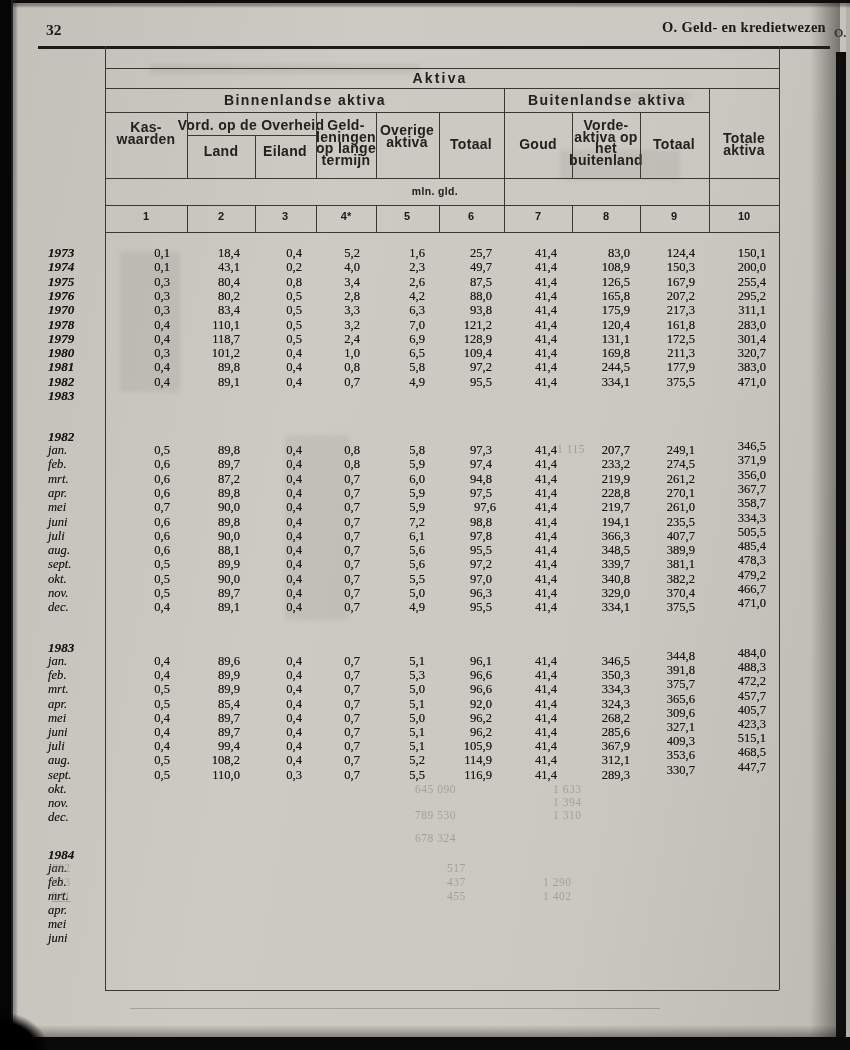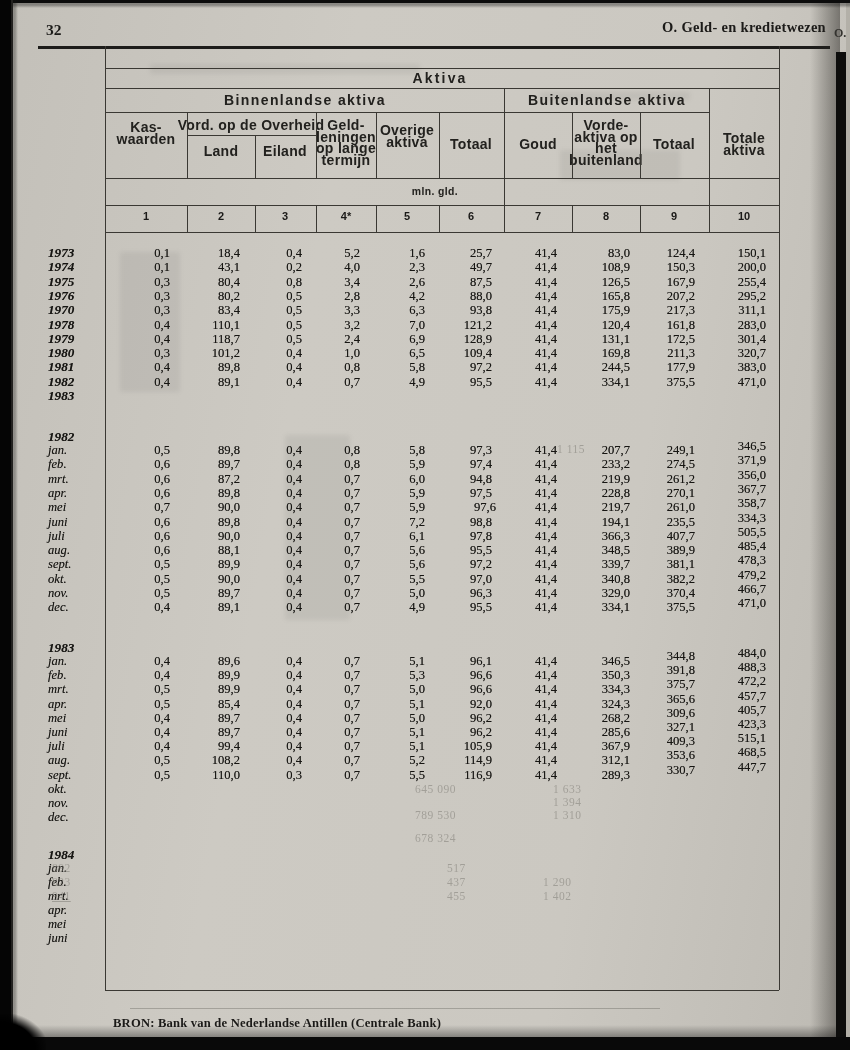--- a/index.html
+++ b/index.html
@@ -603,21 +603,20 @@
       <span class="ghost" style="left: 447px; top: 862px;">517</span>
       <span class="ghost" style="left: 447px; top: 876px;">437</span>
       <span class="ghost" style="left: 447px; top: 890px;">455</span>
       <span class="ghost" style="left: 543px; top: 876px;">1 290</span>
       <span class="ghost" style="left: 543px; top: 890px;">1 402</span>
       <span class="ghost" style="left: 52px; top: 862px;">892</span>
       <span class="ghost" style="left: 52px; top: 876px;">823</span>
       <span class="ghost" style="left: 52px; top: 890px; text-decoration: underline;">941</span>
     </div>
 
-  <div class="bron">BRON:  Bank van de Nederlandse Antillen (Centrale Bank)</div>
 
   <div class="edge-right-shade"></div>
   <div class="edge-right-black"></div>
   <div class="edge-right-paper"></div>
   <div class="edge-top"></div>
   <div class="edge-left"></div>
   <div class="edge-bottom-shade"></div>
   <div class="edge-bottom"></div>
   <div class="corner-bl"></div>
 </div>

